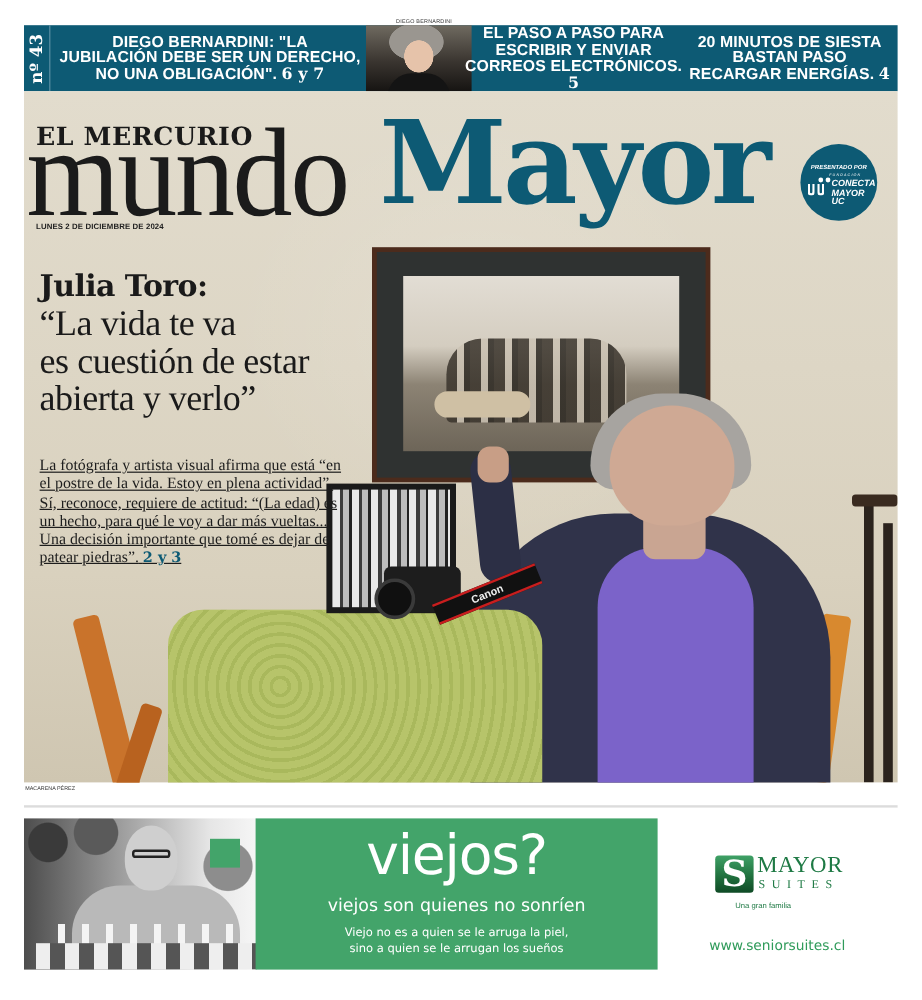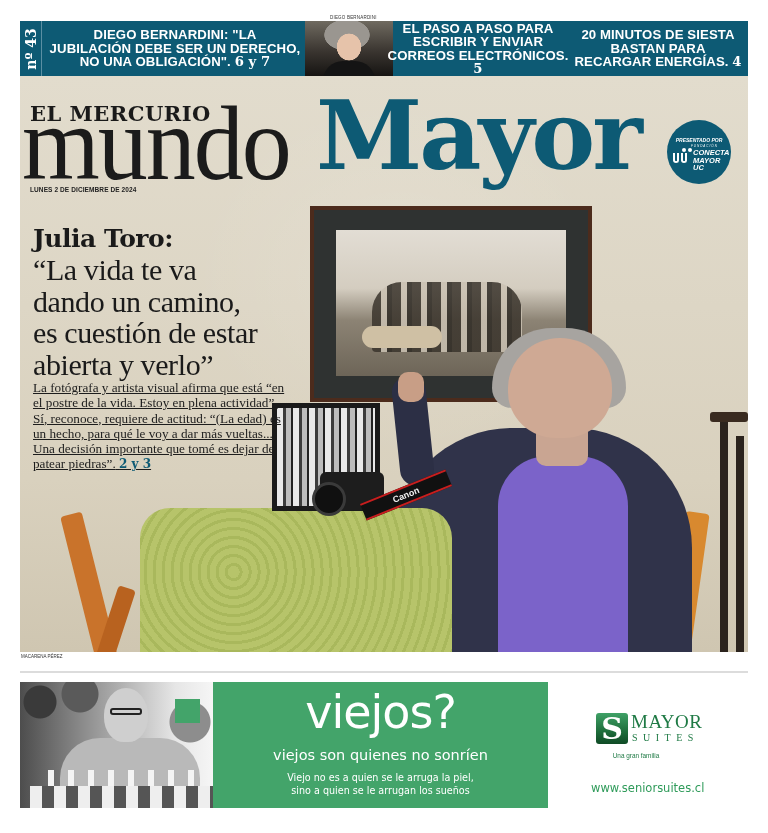--- a/index.html
+++ b/index.html
@@ -148,21 +148,21 @@
       <span>EL PASO A PASO PARA</span><br>
       <span>ESCRIBIR Y ENVIAR</span><br>
       <span>CORREOS ELECTRÓNICOS.</span>
       <span class="pg">5</span>
     </div>
   </div>
 
   <div class="teaser t3">
     <div>
       <span>20 MINUTOS DE SIESTA</span><br>
-      <span>BASTAN PARA</span><br>
+      <span>BASTAN PASO</span><br>
       <span>RECARGAR ENERGÍAS.</span>
       <span class="pg">4</span>
     </div>
   </div>
 </div>
 
 <div class="hero">
   <div class="shade"></div>
   <div class="frame">
     <div class="mat">
@@ -210,21 +210,20 @@
   <div class="b3">
     <span>CONECTA</span><br>
     <span>MAYOR UC</span>
   </div>
 </div>
 
 <div class="headline">
   <div class="name">Julia Toro:</div>
   <div class="quote">
     <div>“La vida te va</div>
-    <div>dando un camino,</div>
     <div>es cuestión de estar</div>
     <div>abierta y verlo”</div>
   </div>
 </div>
 <div class="lede">
   <span>La fotógrafa y artista visual afirma que está “en el postre de la vida. Estoy en plena actividad”. Sí, reconoce, requiere de actitud: “(La edad) es un hecho, para qué le voy a dar más vueltas... Una decisión importante que tomé es dejar de patear piedras”.</span>
   <span class="pg">2 y 3</span>
 </div>
 
 <div class="photo-credit">MACARENA PÉREZ</div>

